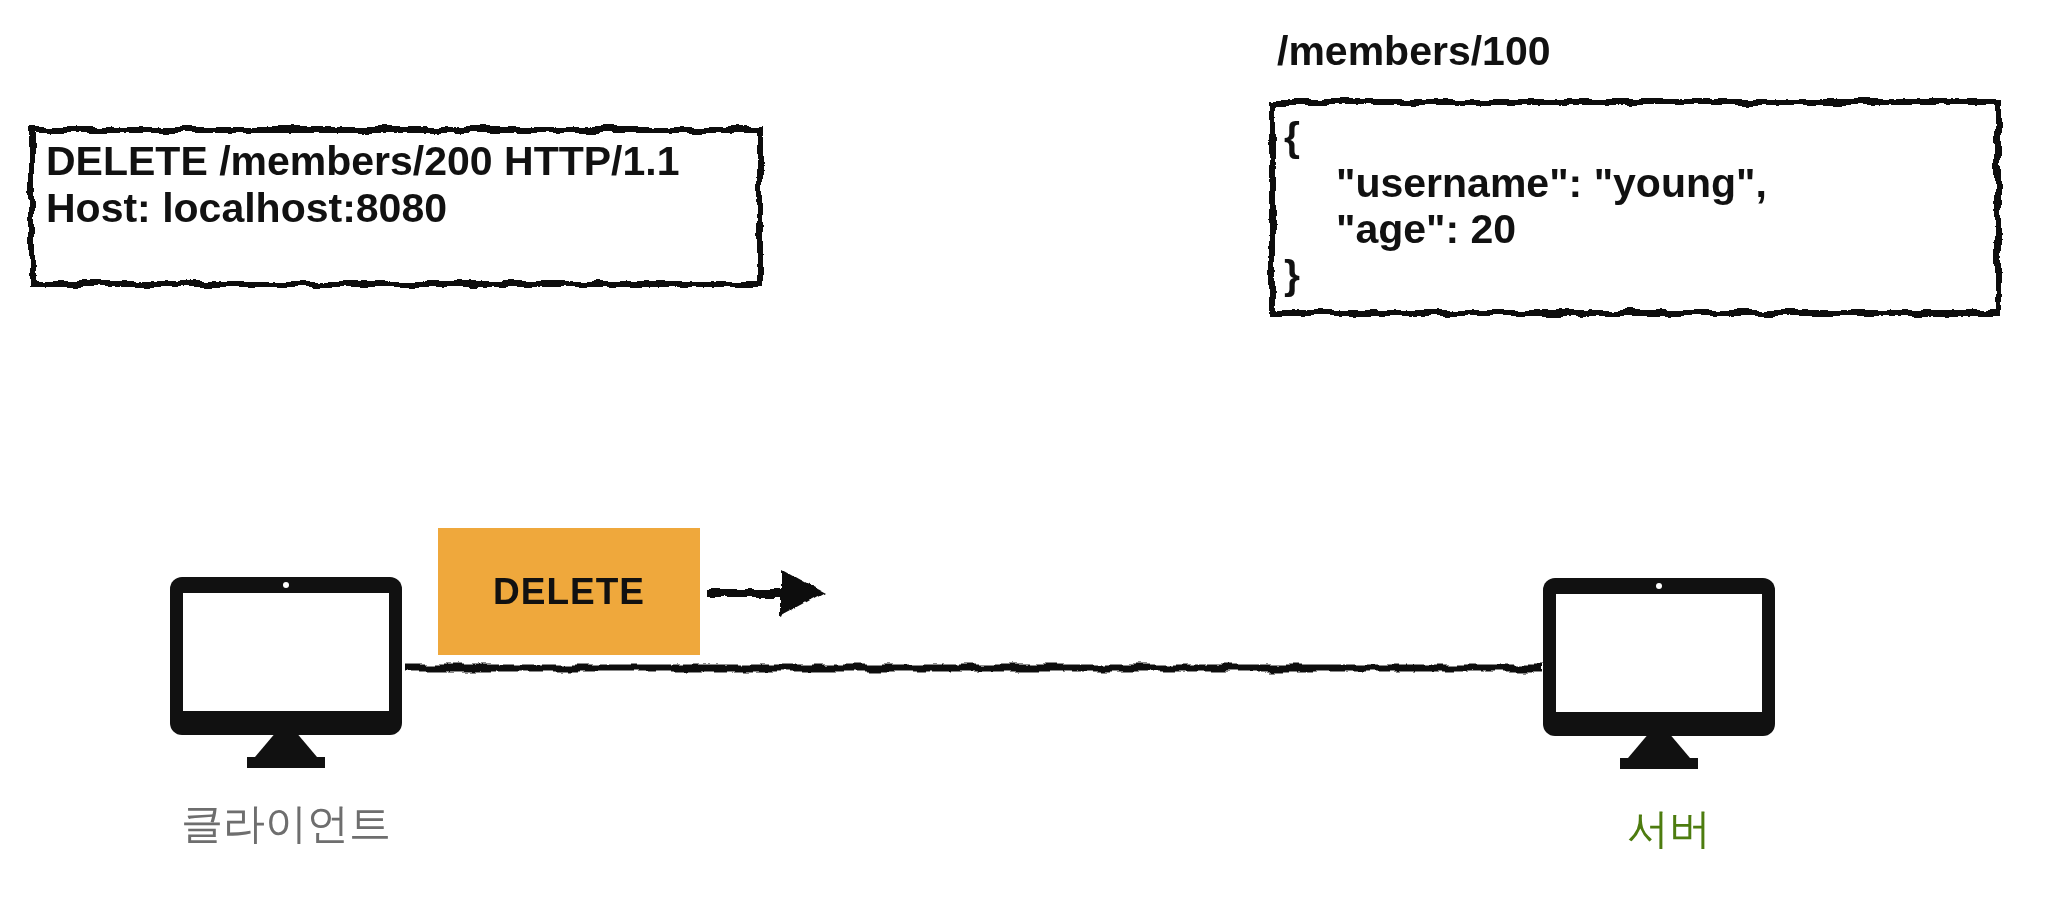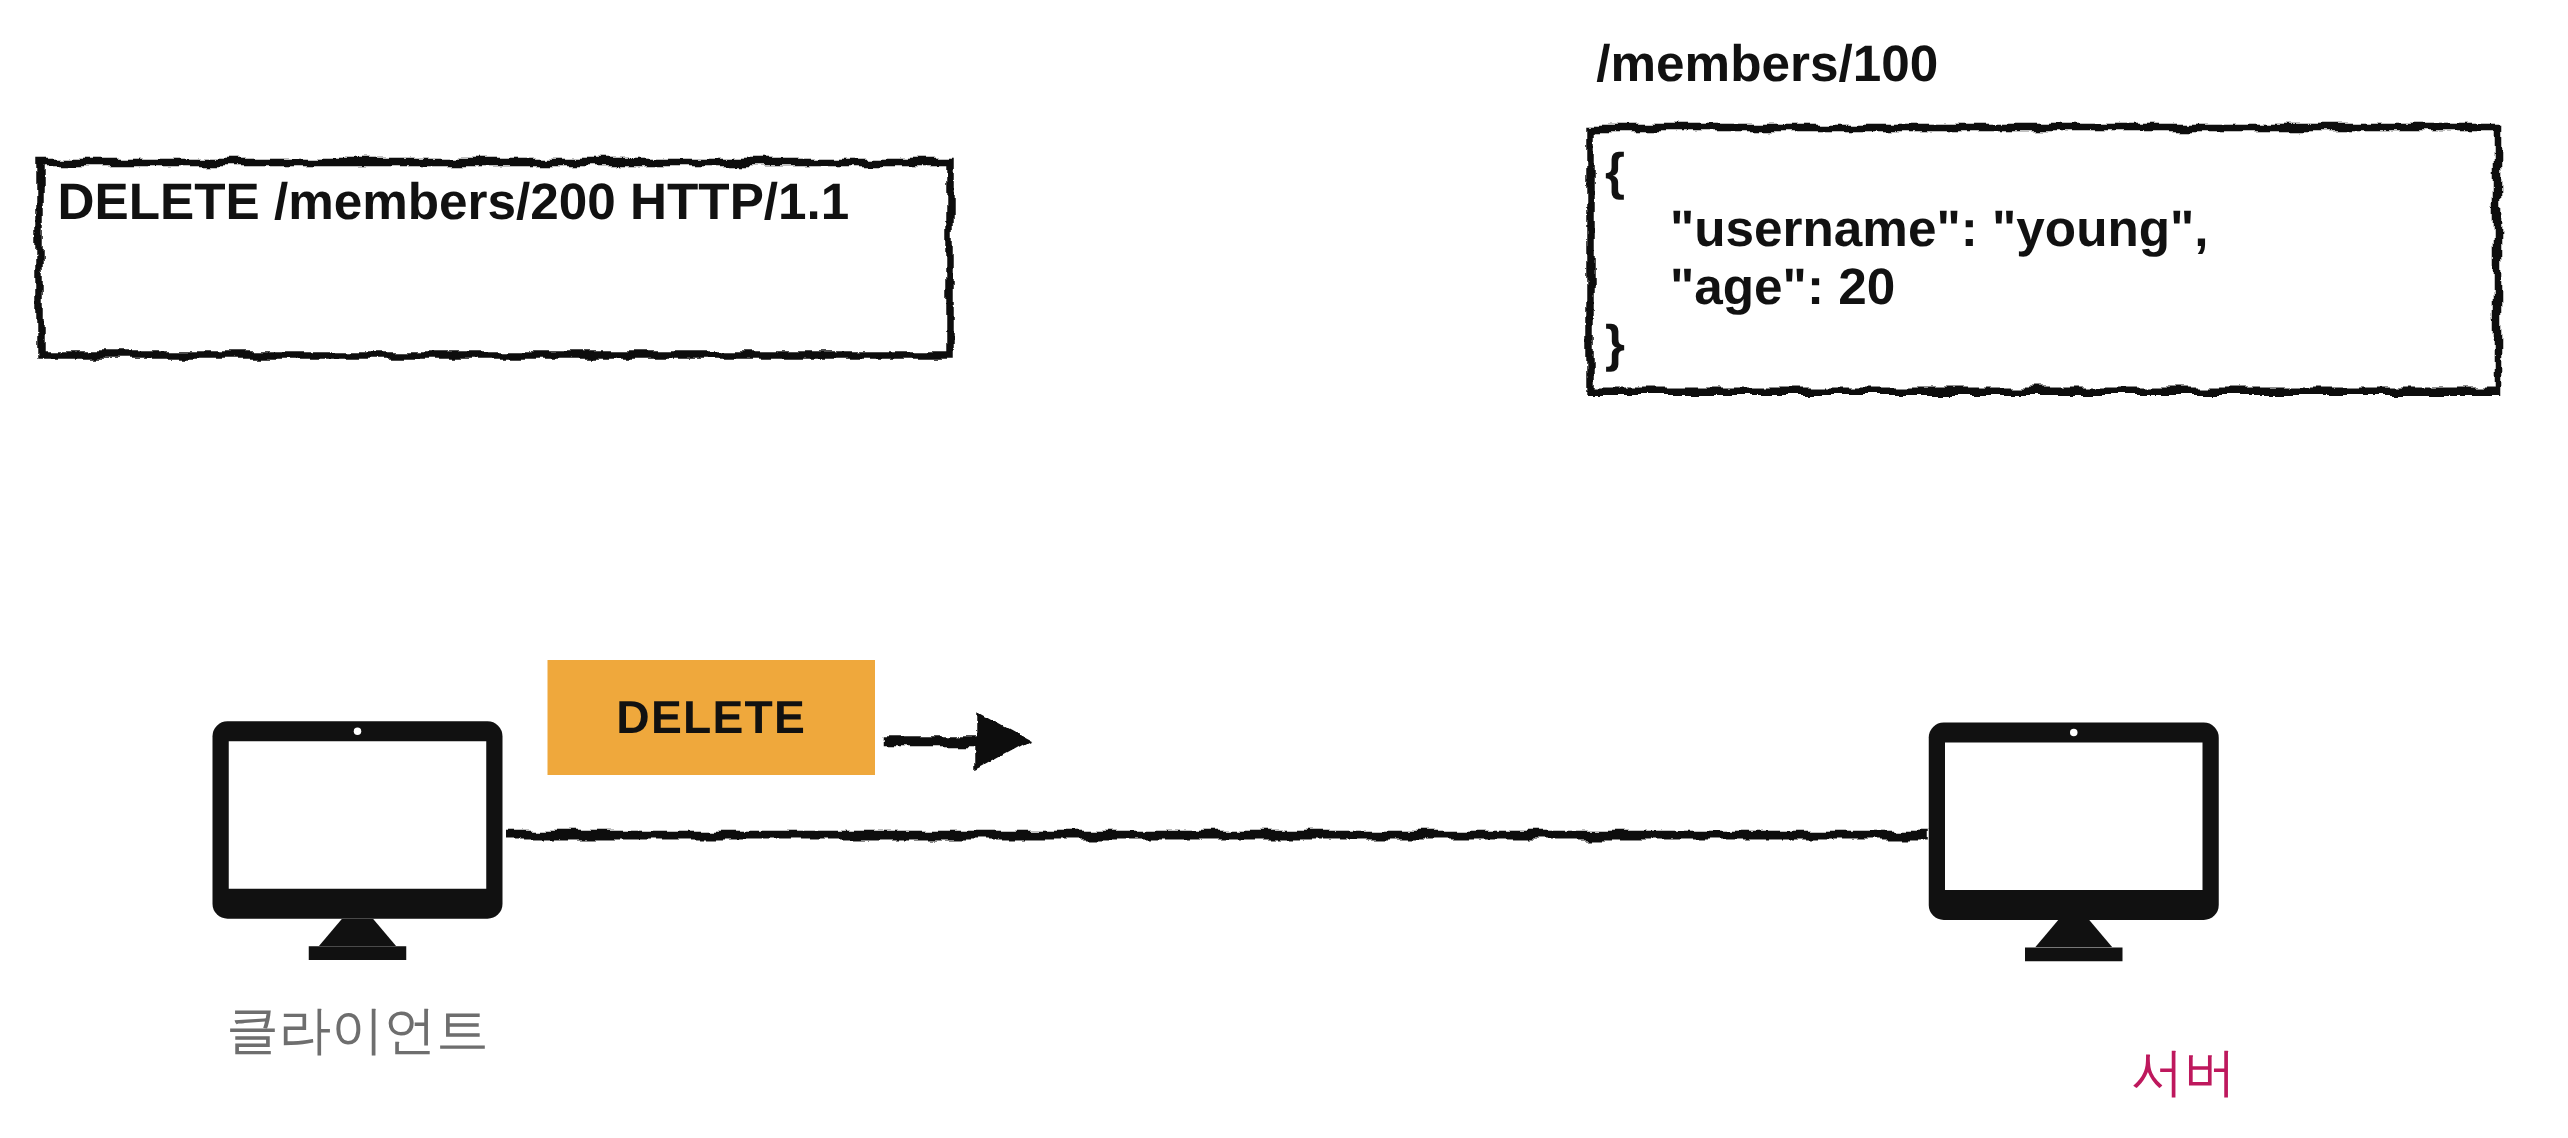--- a/index.html
+++ b/index.html
@@ -35,21 +35,21 @@
     left: 1284px;
     top: 114px;
     line-height: 46px;
   }
   .json-text .indent { padding-left: 52px; }
   .method-box {
     position: absolute;
     left: 438px;
     top: 528px;
     width: 262px;
-    height: 92px;
+    height: 127px;
     background: #EFA83C;
     display: flex;
     align-items: center;
     justify-content: center;
   }
   .method-box .label {
     font-size: 37px;
     font-weight: bold;
     color: #111111;
     letter-spacing: 1px;
@@ -113,20 +113,21 @@
       <rect x="32" y="130" width="728" height="154" stroke-width="6"></rect>
       <rect x="1272" y="102" width="726" height="211" stroke-width="6"></rect>
       <line x1="404" y1="668" x2="1543" y2="668" stroke-width="7"></line>
       <line x1="707" y1="593" x2="786" y2="593" stroke-width="8"></line>
       <polygon points="781,569 825,593 781,617" fill="#111111" stroke="none"></polygon>
     </g>
   </svg>
 
   <div class="request-text">
     <div class="codeline">DELETE /members/200 HTTP/1.1</div>
+    <div class="codeline">Host: localhost:8080</div>
   </div>
 
   <div class="path-label codeline">/members/100</div>
 
   <div class="json-text">
     <div class="codeline">{</div>
     <div class="codeline indent">"username": "young",</div>
     <div class="codeline indent">"age": 20</div>
     <div class="codeline">}</div>
   </div>
@@ -142,15 +143,15 @@
     <span class="base"></span>
   </div>
   <div class="node-label" style="left: 166px; top: 796px; width: 240px; color: rgb(110, 110, 110);">클라이언트</div>
 
   <div class="monitor" style="left:1543px; top:578px;">
     <span class="cam"></span>
     <span class="screen"></span>
     <span class="stand"></span>
     <span class="base"></span>
   </div>
-  <div class="node-label" style="left: 1549px; top: 830px; width: 240px; color: #be185d; text-align: right;">서버</div>
+  <div class="node-label" style="left: 1549px; top: 801px; width: 240px; color: #4d7c0f;">서버</div>
 
 </div>
 
 </body></html>

